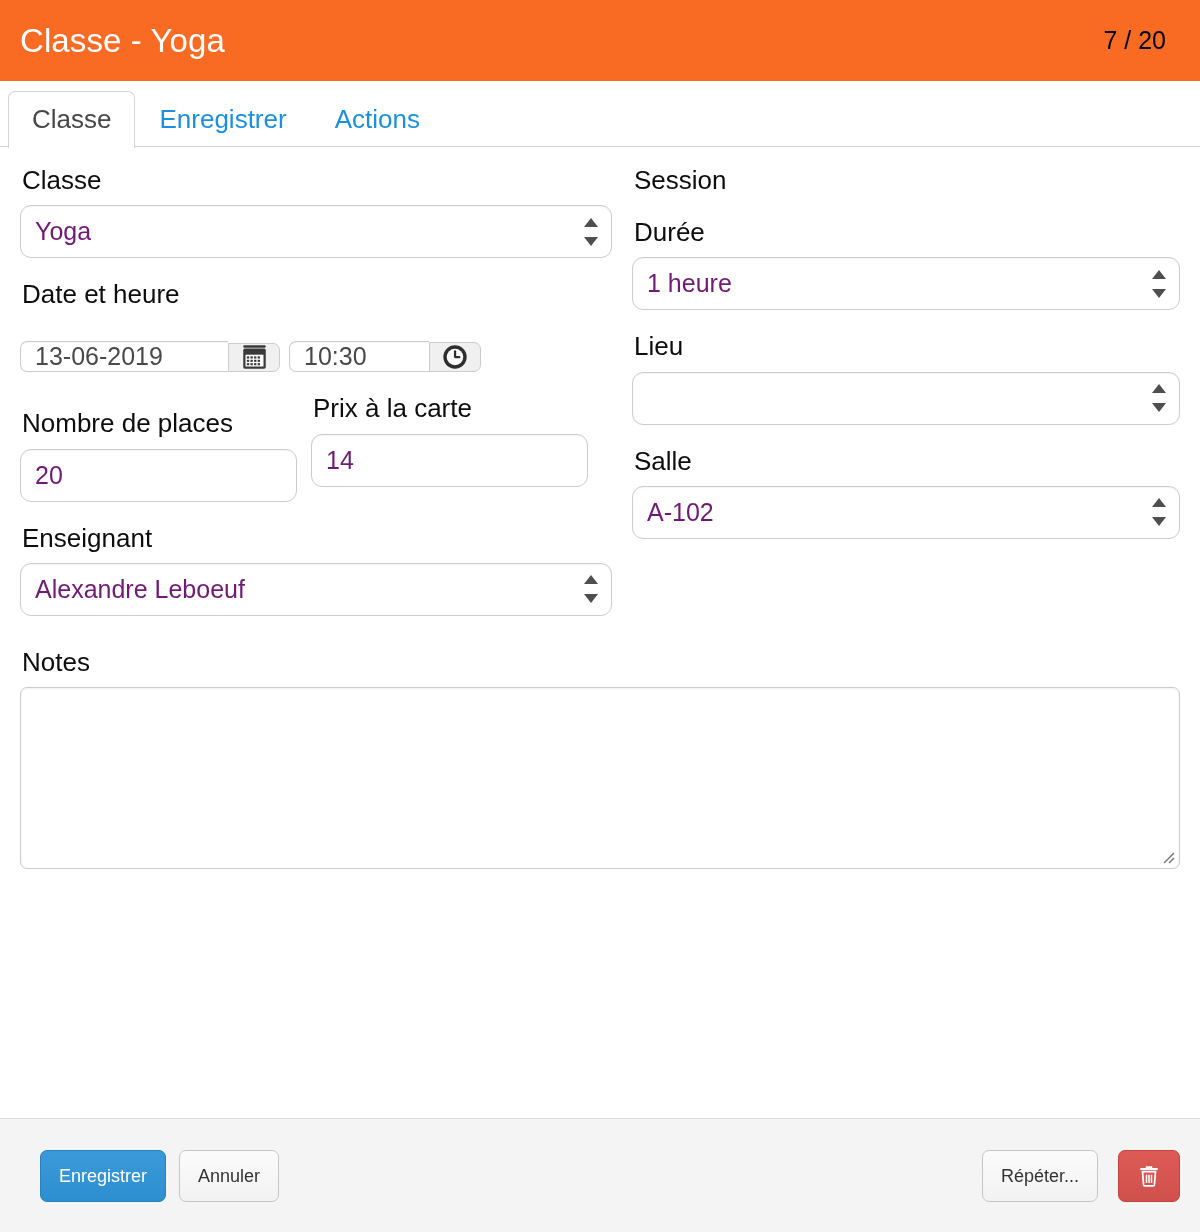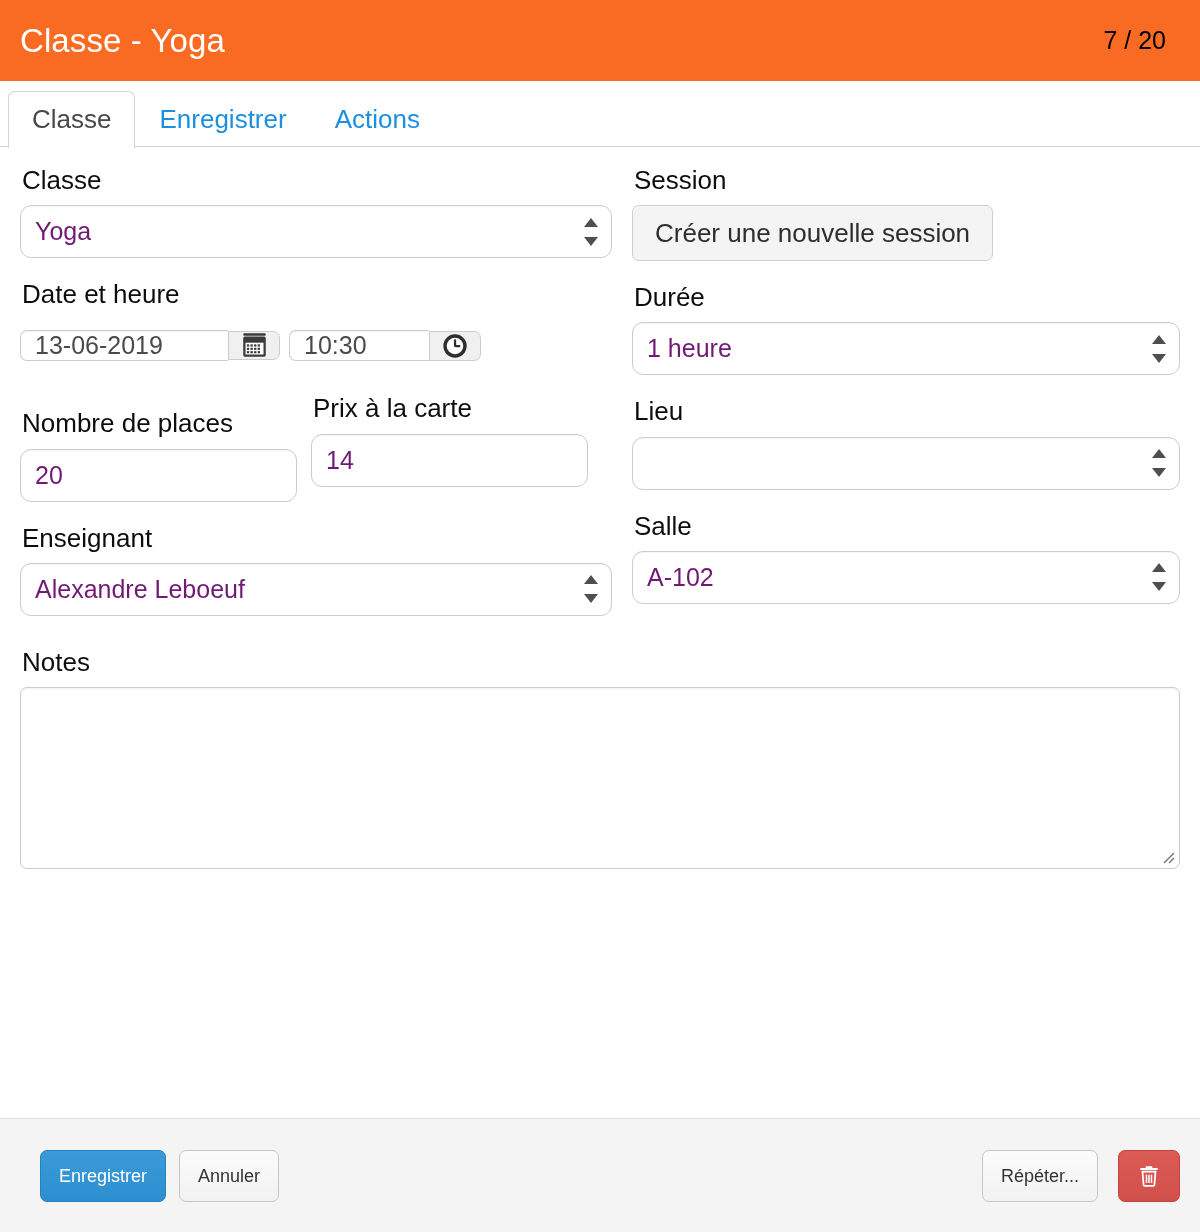--- a/index.html
+++ b/index.html
@@ -211,21 +211,21 @@
     padding: 0;
     display: flex;
     align-items: center;
     justify-content: center;
   }
 
   
   .datetime-wrap { display: flex; gap: 9px; }
   .input-group {
     display: flex;
-    align-items: center;
+    align-items: flex-end;
     height: 53px;
   }
   .input-group .ig-input {
     box-sizing: border-box;
     border: 1px solid #cccccc;
     border-right: none;
     border-radius: 7px 0 0 7px;
     background: #ffffff;
     font-size: 25px;
     color: #4a4a4a;
@@ -405,21 +405,20 @@
               </span>
           </div>
         </div>
 
       </div>
 
       <div class="col-right">
 
         <div class="row">
           <label class="field-label">Session</label>
-          <button class="btn btn-session">Créer une nouvelle session</button>
         </div>
 
         <div class="row">
           <label class="field-label">Durée</label>
           <div class="control select">
             <span class="value">1 heure</span>
             <span class="stepper">
                 <i class="up"></i>
                 <i class="down"></i>
               </span>

